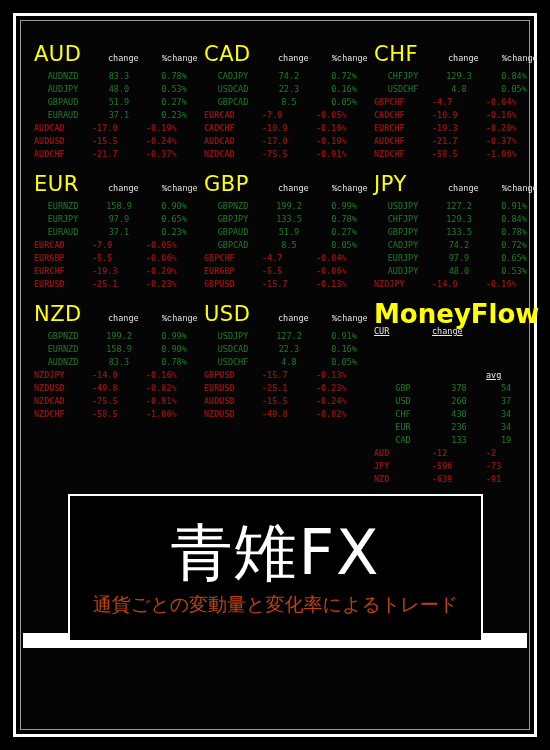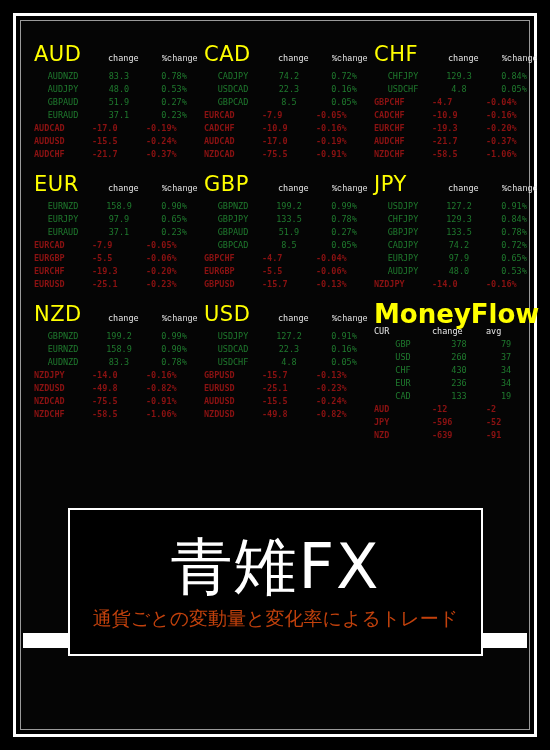--- a/index.html
+++ b/index.html
@@ -78,44 +78,45 @@
   .mf-subhead{
     display:flex;
     padding-left:6px;
     margin-top:-2px;
     margin-bottom:2px;
   }
   .mf-subhead .h{
     color:#e8e8e8;
     font-size:8.5px;
     font-family:"DejaVu Sans Mono", monospace;
+    text-decoration:underline;
   }
   .mf-subhead .h0{ width:58px; flex:0 0 58px; }
   .mf-subhead .h1{ width:54px; flex:0 0 54px; }
-  .mf-subhead .h2{ width:40px; flex:0 0 40px; }
+  .mf-subhead .h2{ width:40px; flex:0 0 40px;margin-top:44px; }
 
   .rows{ padding-left:6px; margin-top:2px; }
   .row{
     display:flex;
     font-family:"DejaVu Sans Mono", monospace;
     font-size:8.5px;
     line-height:13px;
     white-space:nowrap;
   }
   .row .pair{ width:58px; flex:0 0 58px; }
   .row .chg{ width:54px; flex:0 0 54px; }
   .row .pct{ width:56px; flex:0 0 56px; }
   .row .avg{ width:40px; flex:0 0 40px; }
   .pos{ color:#1f7a2e;text-align:center; }
   .neg{ color:#8b1212;font-weight:bold; }
 
   
   #title-card{
     position:absolute;
-    left:68px; top:508px;
+    left:68px; top:494px;
     width:415px; height:148px;
     background:#000;
     border:2px solid #ffffff;
     display:flex;
     flex-direction:column;
     align-items:center;
     justify-content:center;
   }
   #title-main{
     color:#ffffff;
@@ -501,21 +502,21 @@
         </div>
         <div class="mf-subhead">
           <div class="h h0">CUR</div>
           <div class="h h1">change</div>
           <div class="h h2">avg</div>
         </div>
         <div class="rows">
           <div class="row pos">
             <span class="pair">GBP</span>
             <span class="chg">378</span>
-            <span class="avg">79</span>
+            <span class="avg">54</span>
           </div>
           <div class="row pos">
             <span class="pair">USD</span>
             <span class="chg">260</span>
             <span class="avg">37</span>
           </div>
           <div class="row pos">
             <span class="pair">CHF</span>
             <span class="chg">430</span>
             <span class="avg">34</span>
@@ -531,21 +532,21 @@
             <span class="avg">19</span>
           </div>
           <div class="row neg">
             <span class="pair">AUD</span>
             <span class="chg">-12</span>
             <span class="avg">-2</span>
           </div>
           <div class="row neg">
             <span class="pair">JPY</span>
             <span class="chg">-596</span>
-            <span class="avg">-52</span>
+            <span class="avg">-73</span>
           </div>
           <div class="row neg">
             <span class="pair">NZD</span>
             <span class="chg">-639</span>
             <span class="avg">-91</span>
           </div>
         </div>
       </div>
     </div>
 

